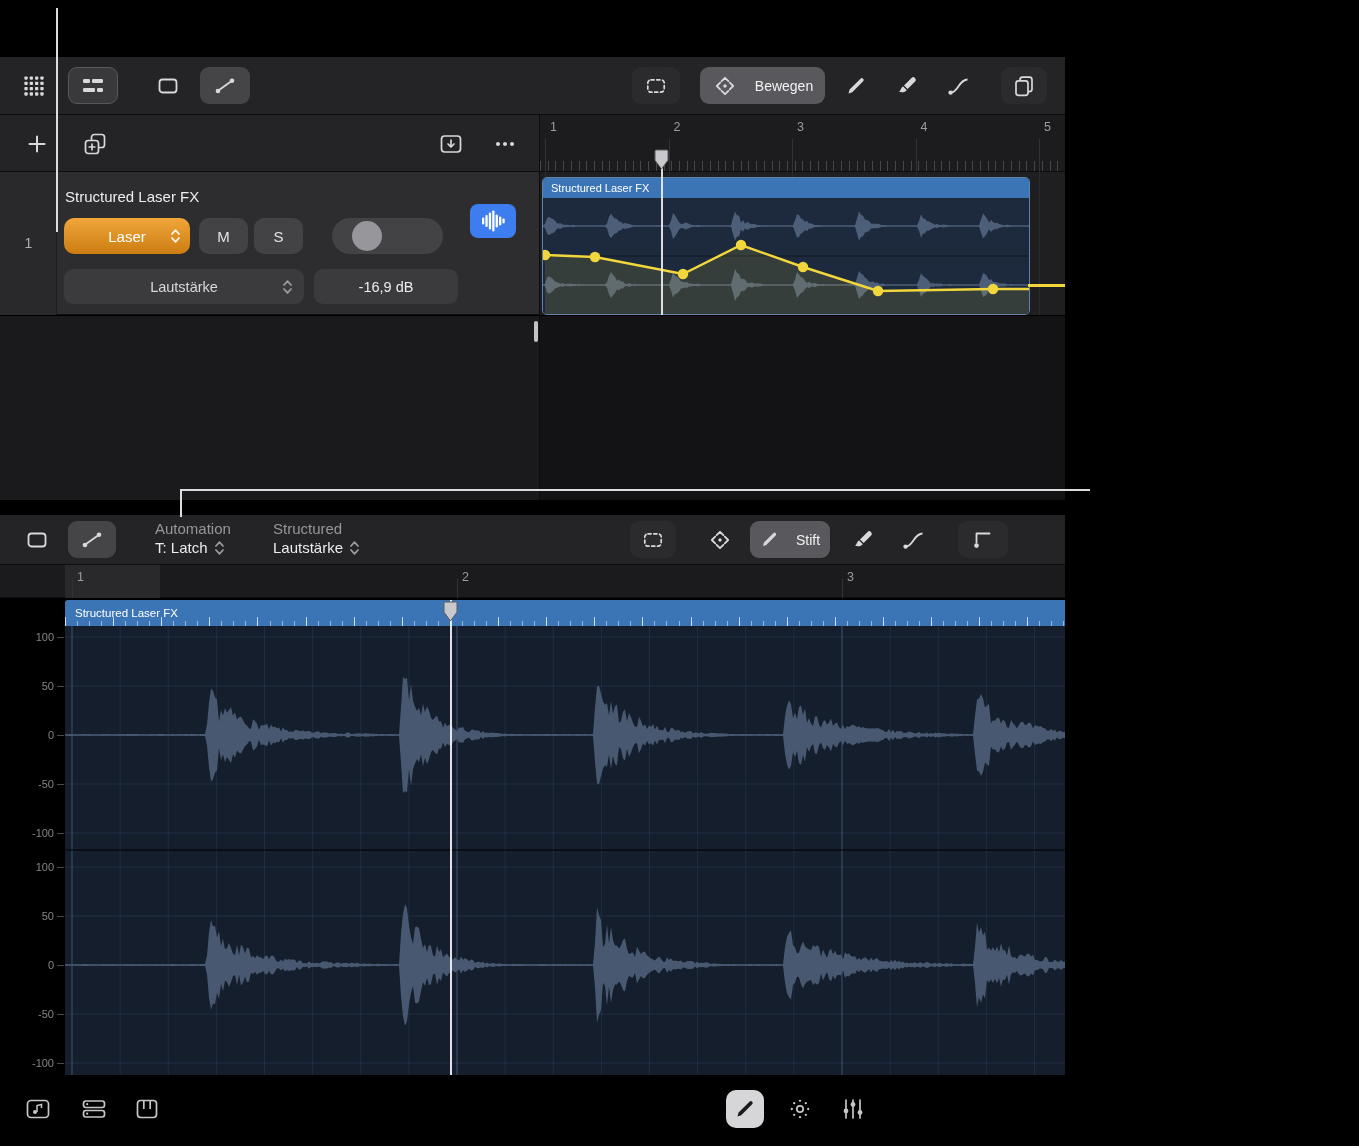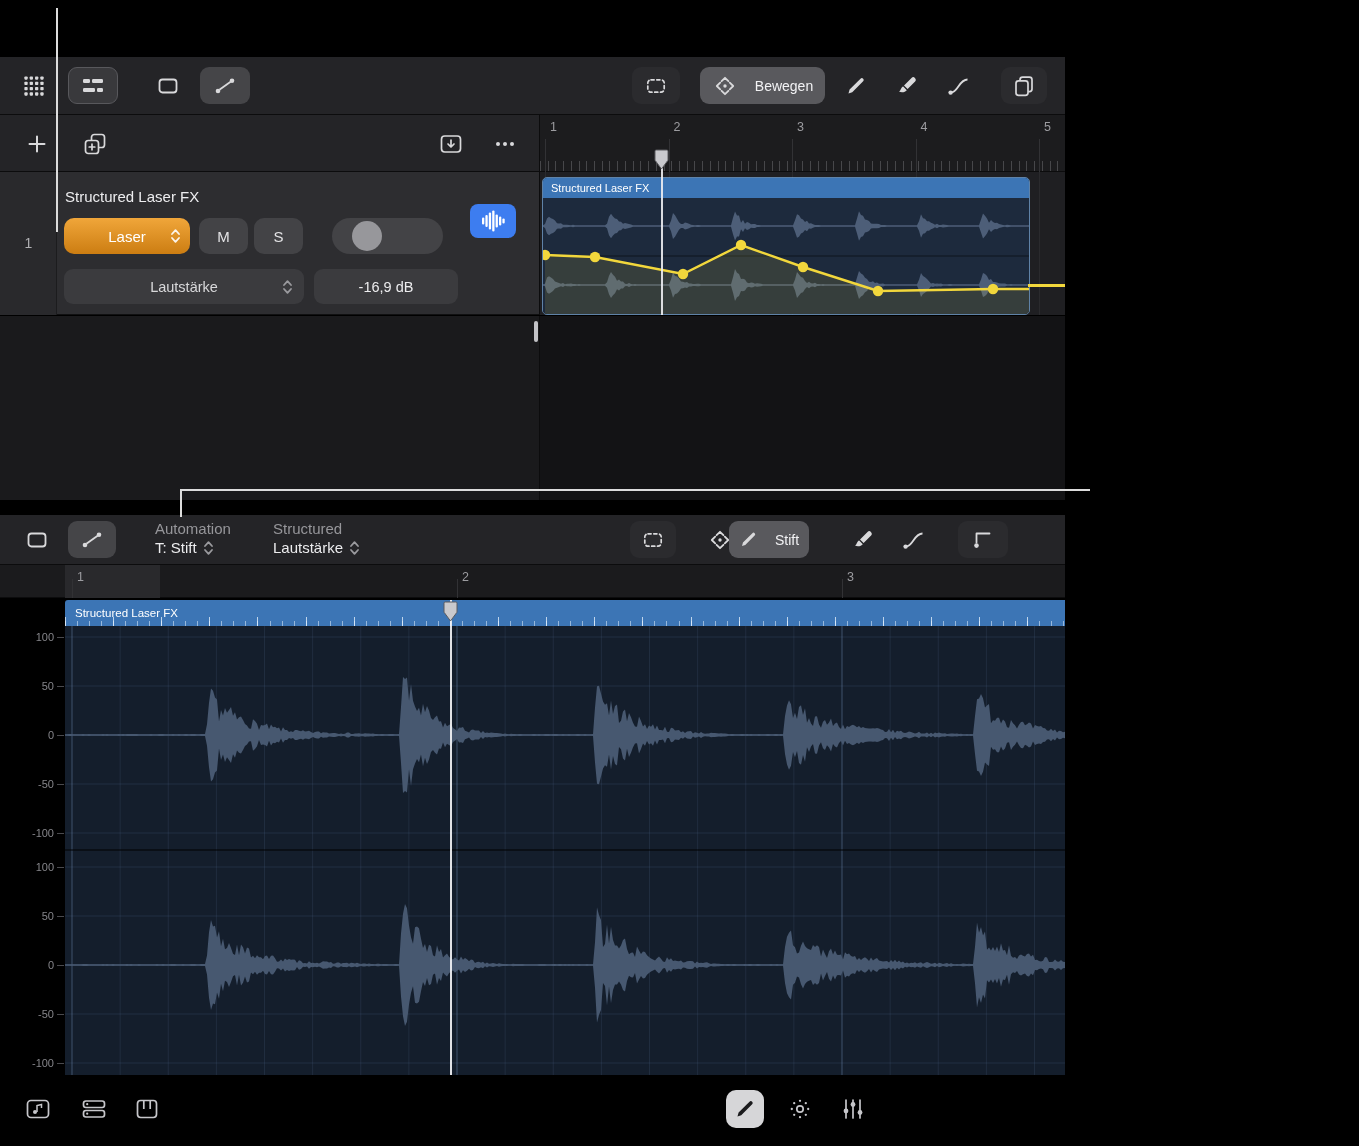--- a/index.html
+++ b/index.html
@@ -300,21 +300,21 @@
             <line x1="6.4" y1="15.8" x2="17.6" y2="7.8"></line>
             <circle cx="5" cy="17" r="2.3" fill="currentColor" stroke="none"></circle>
             <circle cx="19" cy="6.8" r="2.3" fill="currentColor" stroke="none"></circle>
           </svg>
         </span>
       </div>
 
     <div class="abs" style="left:155px;top:5px">
       <div class="dd-label">Automation</div>
       <div class="dd-value" style="margin-top:2px">
-        <span>T: Stift</span>
+        <span>T: Latch</span>
         <span class="chev" style="display: flex; align-items: center;">
             <svg width="11" height="16" viewBox="0 0 11 16" fill="none" stroke="currentColor" stroke-width="1.8" stroke-linecap="round" stroke-linejoin="round">
               <path d="M2 6 L5.5 2.2 L9 6"></path>
               <path d="M2 10 L5.5 13.8 L9 10"></path>
             </svg>
           </span>
       </div>
     </div>
     <div class="abs" style="left:273px;top:5px">
       <div class="dd-label">Structured</div>
@@ -340,21 +340,21 @@
         <span style="display: flex; align-items: center;">
           <svg width="26" height="26" viewBox="0 0 26 26" fill="none" stroke="currentColor" stroke-width="1.8" stroke-linecap="round" stroke-linejoin="round">
             <circle cx="13" cy="13" r="1.7" fill="currentColor" stroke="none"></circle>
             <path d="M8.2 9.6 L4.8 13 L8.2 16.4"></path>
             <path d="M17.8 9.6 L21.2 13 L17.8 16.4"></path>
             <path d="M9.6 8.2 L13 4.8 L16.4 8.2"></path>
             <path d="M9.6 17.8 L13 21.2 L16.4 17.8"></path>
           </svg>
         </span>
       </div>
-    <div class="abs btn pill pill-active" style="left:729px;top:6px;width:80px;height:37px">
+    <div class="abs btn pill pill-active" style="left:750px;top:6px;width:80px;height:37px">
       <span style="display: flex; align-items: center;">
           <svg width="19" height="19" viewBox="0 0 24 24" fill="currentColor">
             <path d="M3.8 20.2 L5 15.9 L16.9 4 A2.05 2.05 0 0 1 19.8 6.9 L7.9 18.8 Z"></path>
           </svg>
         </span>
       <span class="tool-label">Stift</span>
     </div>
     <div class="abs btn" style="left:840px;top:7px;width:46px;height:36px">
         <span style="display: flex; align-items: center;">
           <svg width="24" height="24" viewBox="0 0 24 24" fill="currentColor">

